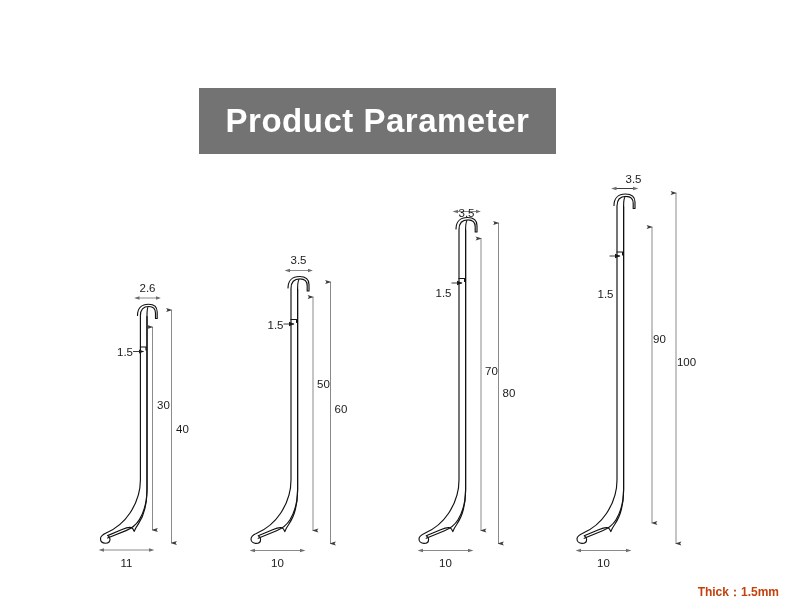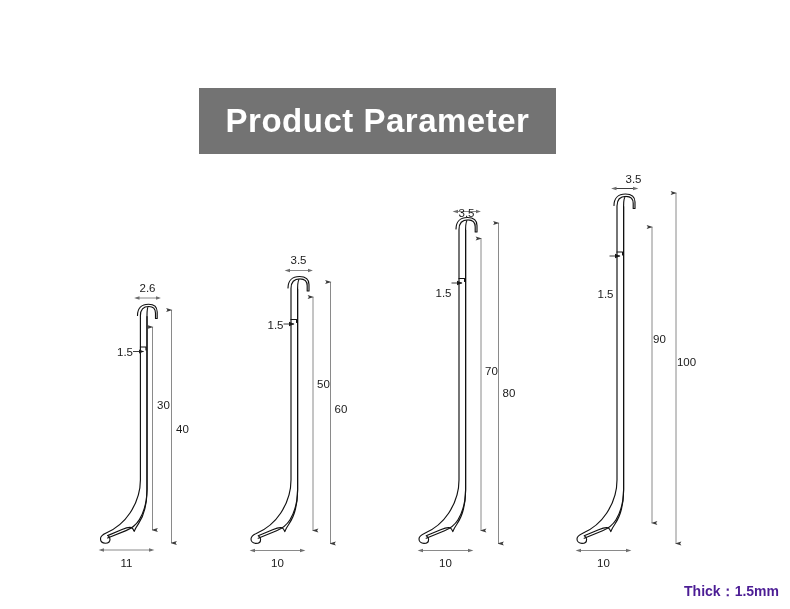--- a/index.html
+++ b/index.html
@@ -45,22 +45,22 @@
     letter-spacing: 0.5px;
     font-family: "Liberation Sans", sans-serif;
     white-space: nowrap;
   }
 
   
   .thickness-note {
     position: absolute;
     right: 11px;
     bottom: 8px;
-    color: #4c1d95;
-    font-size: 14px;
+    color: #c2410c;
+    font-size: 12px;
     font-weight: bold;
     font-family: "Liberation Sans", sans-serif;
     white-space: nowrap;
   }
 
   
   svg.drawing {
     position: absolute;
     left: 0; top: 0;
     width: 790px;

